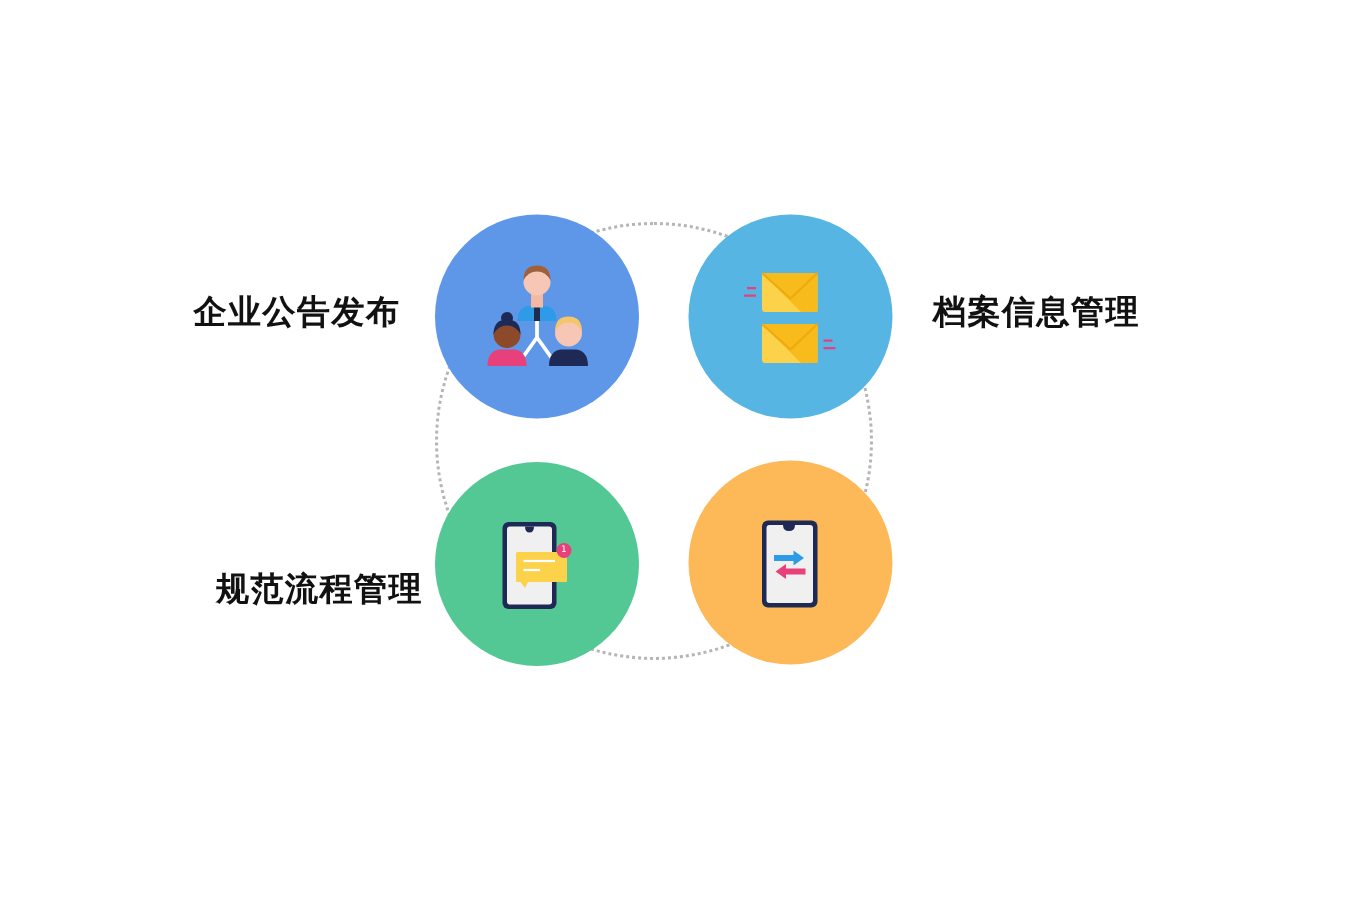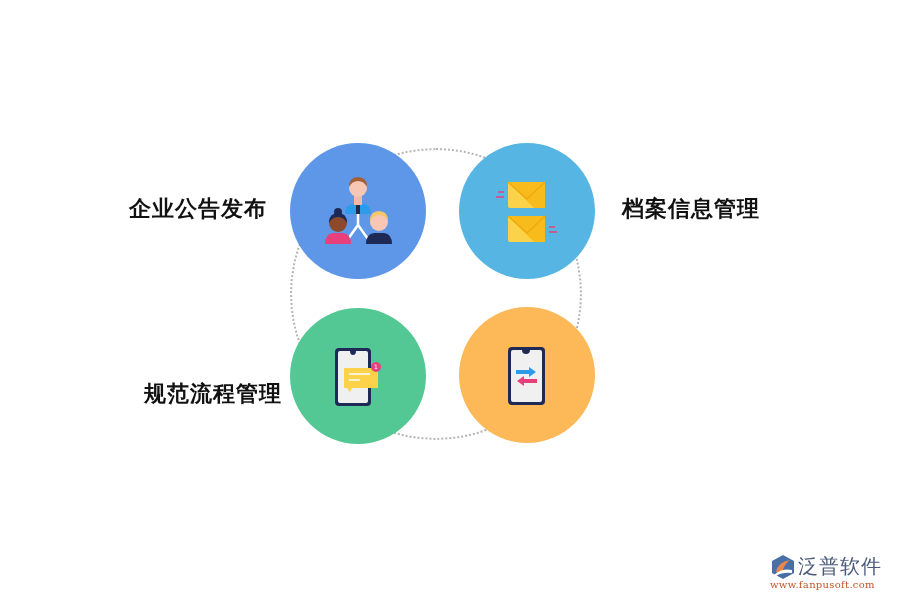--- a/index.html
+++ b/index.html
@@ -86,23 +86,14 @@
       <path d="M70 60 L77 65 L70 70 Z" fill="#2e9be8"></path>
       <rect x="64" y="72" width="14" height="4" fill="#e8407a"></rect>
       <path d="M65 69 L58 74 L65 79 Z" fill="#e8407a"></path>
     </svg>
   </div>
 
   <div class="label" style="left:129px; top:194px;">企业公告发布</div>
   <div class="label" style="left:622px; top:194px;">档案信息管理</div>
   <div class="label" style="left:144px; top:379px;text-align:center;">规范流程管理</div>
 
-  <div class="logo">
-    <svg class="logo-icon" viewBox="0 0 26 26">
-      <path d="M13 1 L24 7 L24 19 L13 25 L2 19 L2 7 Z" fill="#4a6fa5"></path>
-      <path d="M6 18 Q8 8 20 6 Q14 10 12 19 Z" fill="#e8874a"></path>
-      <path d="M4 21 Q12 14 22 16 L22 19 Q12 18 6 22 Z" fill="#ffffff"></path>
-    </svg>
-    <span class="logo-name">泛普软件</span>
-    <span class="logo-url">www.fanpusoft.com</span>
-  </div>
 
 </div>
 
 </body></html>

